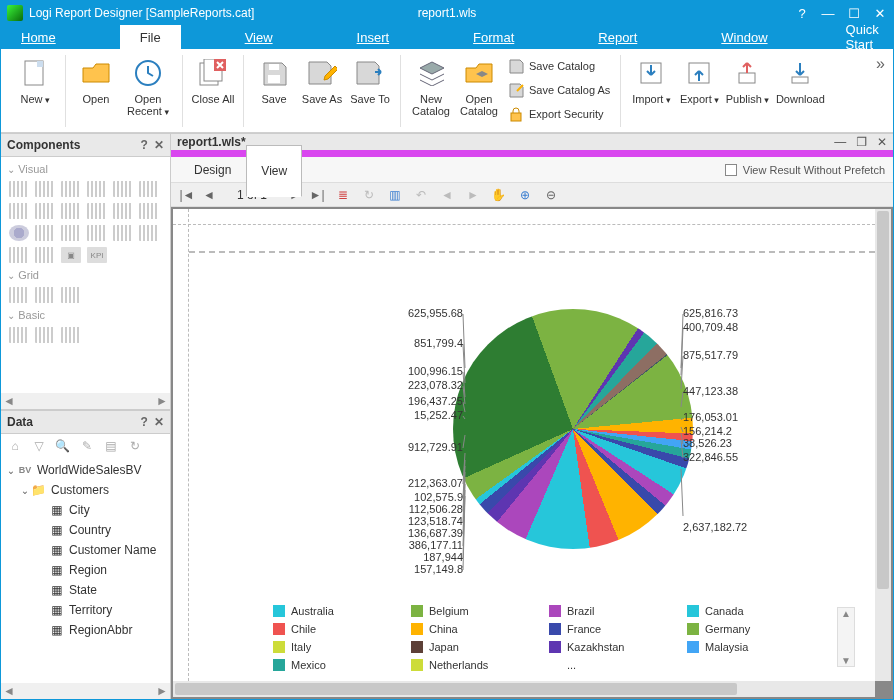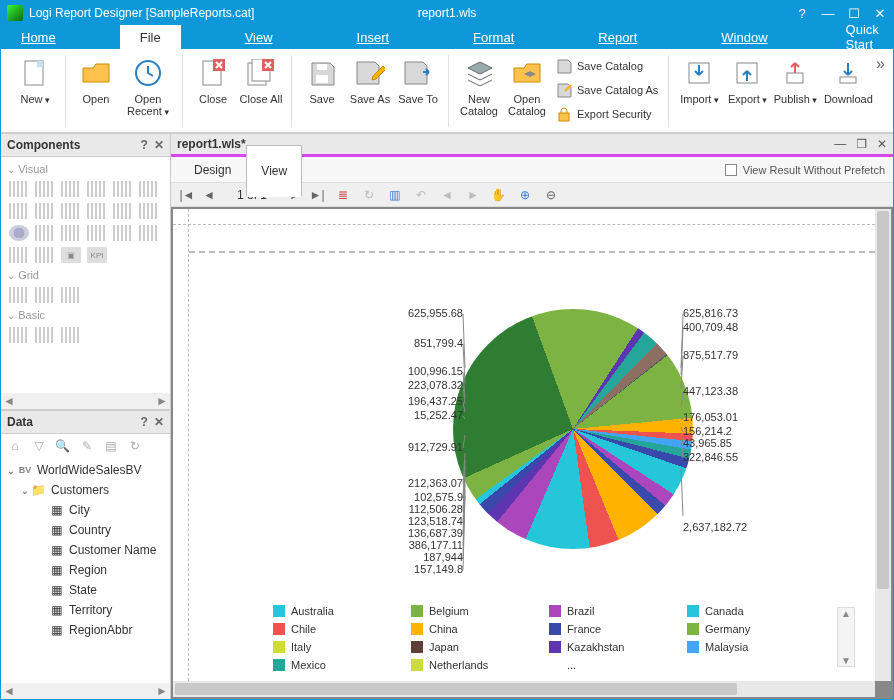--- a/index.html
+++ b/index.html
@@ -56,21 +56,21 @@
   .datatb .tico{width:16px;height:16px;display:flex;align-items:center;justify-content:center;cursor:pointer;}
   .tree { flex:1; overflow:auto; padding:2px 0; font-size:12px; }
   .tnode { display:flex; align-items:center; height:20px; padding-left:4px; cursor:pointer; white-space:nowrap; }
   .tcaret{width:12px;text-align:center;color:#666;font-size:10px;}
   .tico2{width:16px;height:14px;margin-right:4px;display:flex;align-items:center;justify-content:center;}
   .tree .lvl1{padding-left:4px;} .tree .lvl2{padding-left:18px;} .tree .lvl3{padding-left:36px;}
   .datap .hsb { height:16px; background:#f0f0f0; display:flex; align-items:center; justify-content:space-between; padding:0 2px; color:#888; }
 
   
   .docarea { flex:1; display:flex; flex-direction:column; background:#f0f0f0; min-width:0; }
-  .tabrow { height:24px; background:#e9e9e9; border-top:1px solid #ccc; border-bottom:3px solid #d946ef; display:flex; align-items:center; padding:0 6px; }
+  .tabrow { height:24px; background:#e9e9e9; border-top:1px solid #ccc; border-bottom:7px solid #d946ef; display:flex; align-items:center; padding:0 6px; }
   .tabrow .doclbl { font-weight:bold; margin-right:auto; }
   .tabrow .winbtns { display:flex; gap:10px; color:#555; }
   .tabrow .winbtns span{cursor:pointer;}
 
   .subrow { height:26px; background:#f7f7f7; display:flex; align-items:center; padding:0 8px; border-bottom:1px solid #ddd; }
   .subtab { padding:18px 14px; border:1px solid transparent; cursor:pointer; font-size:12px; }
   .subtab.active { background:#fff; border:1px solid #bbb; border-bottom-color:#fff; position:relative; top:1px; }
   .subrow .right { margin-left:auto; display:flex; align-items:center; gap:6px; font-size:11px; color:#555; }
   .cbox{width:12px;height:12px;border:1px solid #888;background:#fff;}
 
@@ -174,30 +174,20 @@
             <svg width="30" height="30">
               <circle cx="15" cy="15" r="12" fill="#fff" stroke="#2b7fbf" stroke-width="2"></circle>
               <path d="M15 8v7l5 3" stroke="#2b7fbf" stroke-width="2" fill="none"></path>
             </svg>
           </div>
           <div class="lbl drop">Open Recent</div>
         </div>
     </div>
     <div class="rsep"></div>
     <div class="rgrp">
-      <div class="rbtn">
-          <div class="ico">
-            <svg width="28" height="28">
-              <rect x="4" y="2" width="18" height="24" fill="#fff" stroke="#888"></rect>
-              <rect x="14" y="0" width="12" height="12" fill="#e06060"></rect>
-              <path d="M17 3l6 6M23 3l-6 6" stroke="#fff" stroke-width="2"></path>
-            </svg>
-          </div>
-          <div class="lbl">Close</div>
-        </div>
       <div class="rbtn">
           <div class="ico">
             <svg width="30" height="28">
               <rect x="2" y="4" width="18" height="22" fill="#fff" stroke="#888"></rect>
               <rect x="6" y="0" width="18" height="22" fill="#fff" stroke="#888"></rect>
               <rect x="16" y="0" width="12" height="12" fill="#e06060"></rect>
               <path d="M19 3l6 6M25 3l-6 6" stroke="#fff" stroke-width="2"></path>
             </svg>
           </div>
           <div class="lbl">Close All</div>
@@ -541,21 +531,21 @@
                 <div class="lbl-left" style="top: 248px;">136,687.39</div>
                 <div class="lbl-left" style="top: 260px;">386,177.11</div>
                 <div class="lbl-left" style="top: 272px;">187,944</div>
                 <div class="lbl-left" style="top: 284px;">157,149.8</div>
                 <div class="lbl-right" style="top: 28px;">625,816.73</div>
                 <div class="lbl-right" style="top: 42px;">400,709.48</div>
                 <div class="lbl-right" style="top: 70px;">875,517.79</div>
                 <div class="lbl-right" style="top: 106px;">447,123.38</div>
                 <div class="lbl-right" style="top: 132px;">176,053.01</div>
                 <div class="lbl-right" style="top: 146px;">156,214.2</div>
-                <div class="lbl-right" style="top: 158px;">43,965.85</div>
+                <div class="lbl-right" style="top: 158px;">38,526.23</div>
                 <div class="lbl-right" style="top: 172px;">322,846.55</div>
                 <div class="lbl-right" style="top: 230px; margin-top: 12px;">2,637,182.72</div>
               </div>
             <div class="legend" id="legend">
                 <div class="li">
                   <div class="sw" style="background: rgb(38, 198, 218);"></div>
                   <span>Australia</span>
                 </div>
                 <div class="li">
                   <div class="sw" style="background: rgb(124, 179, 66);"></div>

